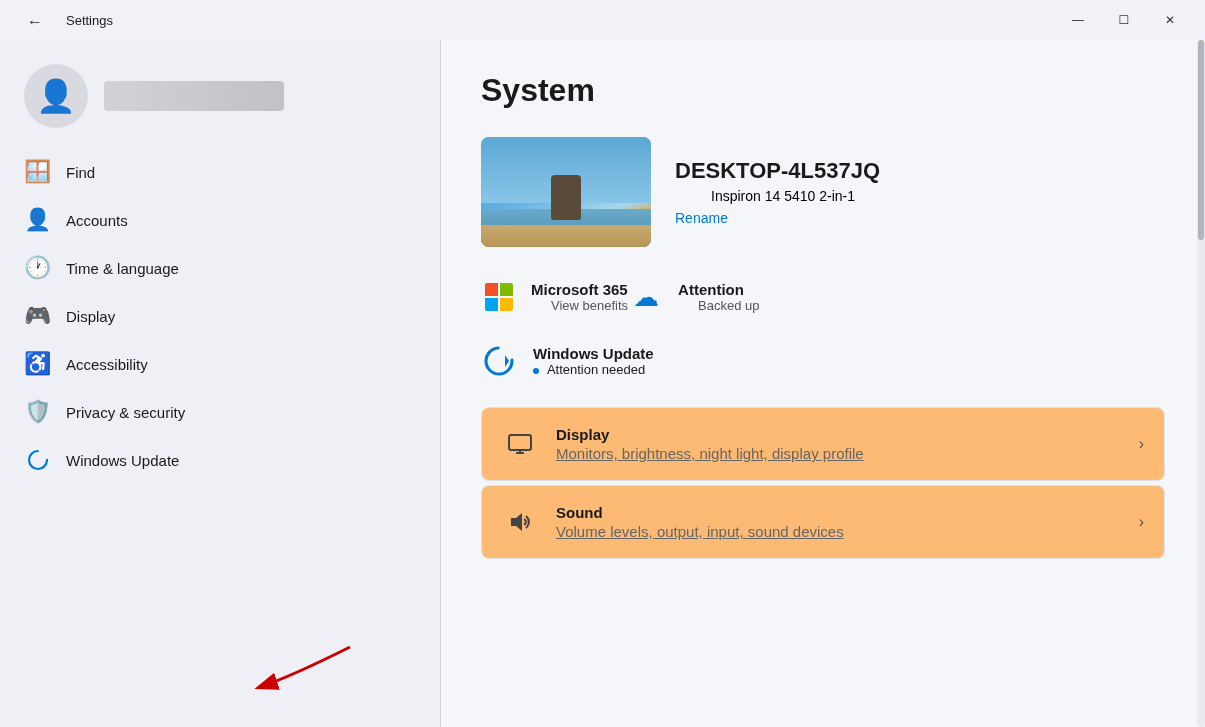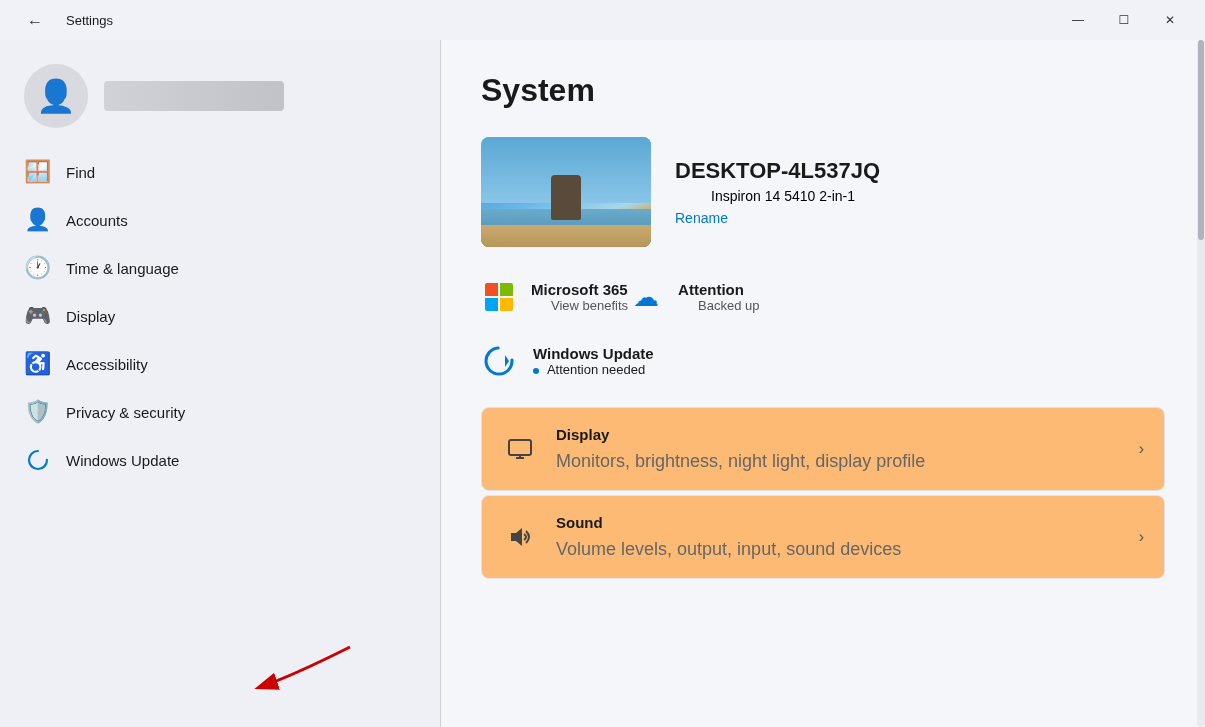--- a/index.html
+++ b/index.html
@@ -304,23 +304,24 @@
       color: #444;
       flex-shrink: 0;
     }
     .setting-card-text { flex: 1; }
     .setting-card-title {
       font-size: 15px;
       font-weight: 600;
       color: #1a1a1a;
     }
     .setting-card-sub {
-      font-size: 18px;
+      font-size: 15px;
       color: #666;
-      margin-top: 8px;
+      margin-top: 2px;
+      text-decoration: underline;
     }
     .chevron {
       color: #555;
       font-size: 16px;
     }
 
     
     ::-webkit-scrollbar { width: 6px; }
     ::-webkit-scrollbar-track { background: transparent; }
     ::-webkit-scrollbar-thumb { background: #c0c2cc; border-radius: 3px; }

